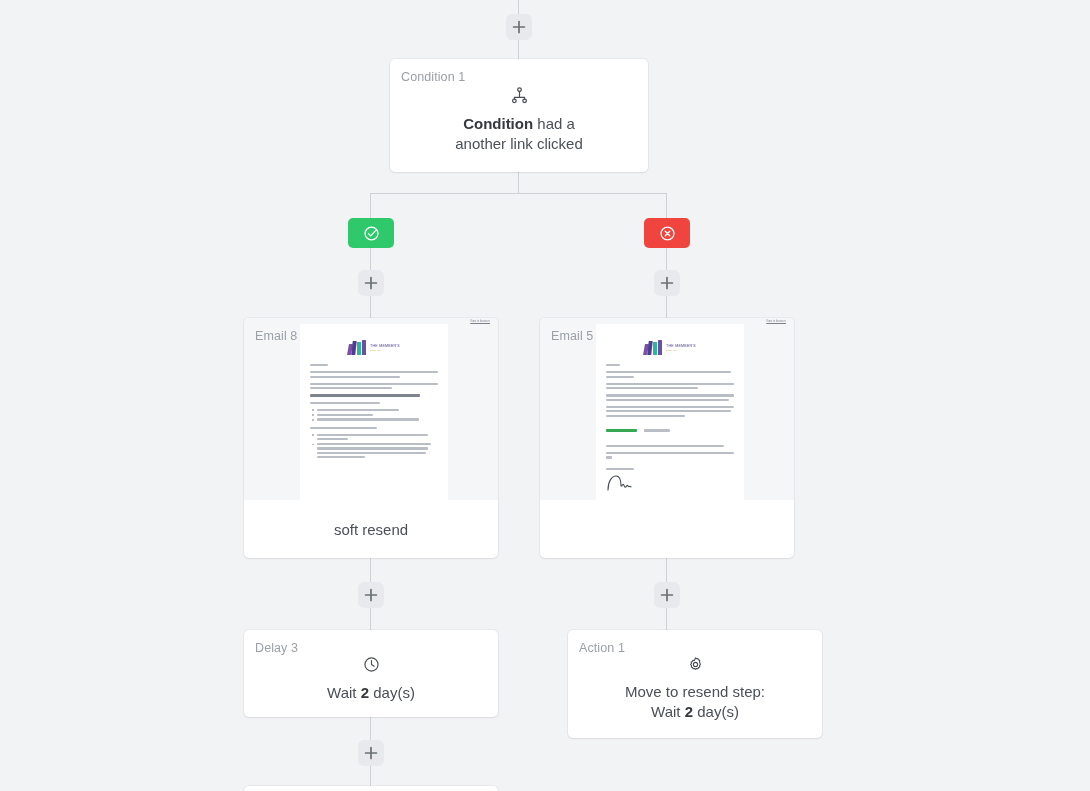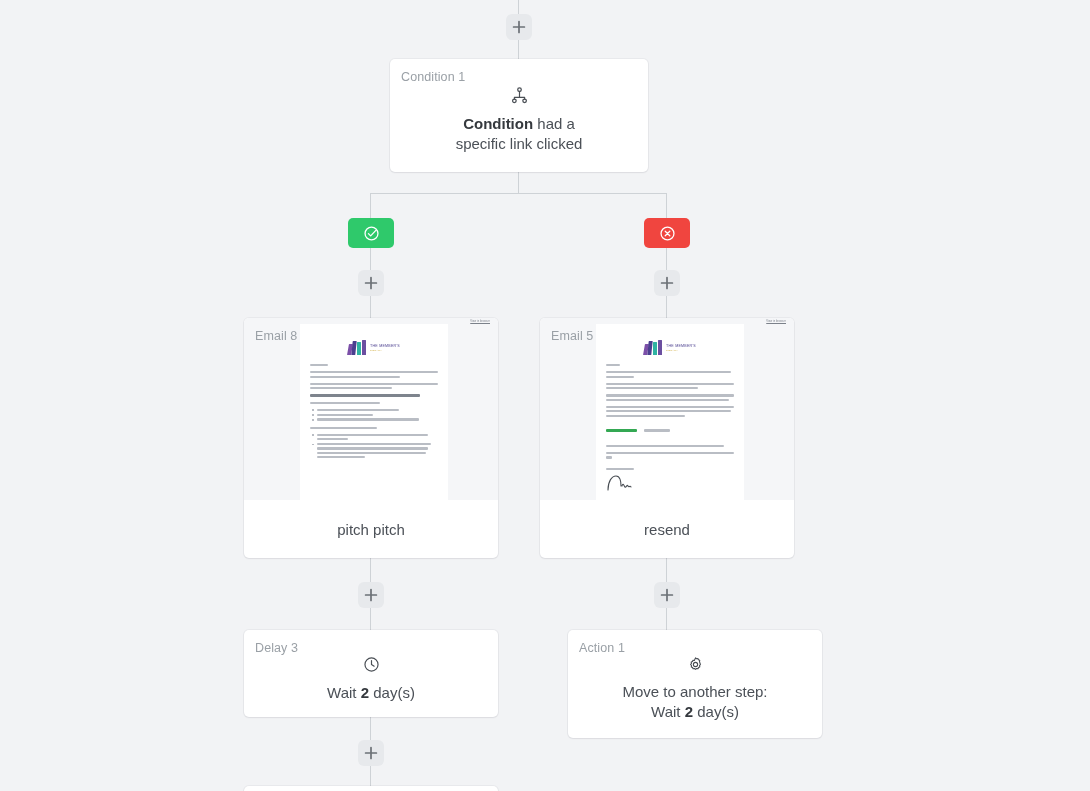--- a/index.html
+++ b/index.html
@@ -291,21 +291,21 @@
     <div class="card-icon">
       <svg width="17" height="17" viewBox="0 0 20 20" aria-hidden="true">
         <circle cx="10" cy="3.2" r="2.1" fill="none" stroke="#4a4f55" stroke-width="1.5"></circle>
         <circle cx="4" cy="16.3" r="2.1" fill="none" stroke="#4a4f55" stroke-width="1.5"></circle>
         <circle cx="16" cy="16.3" r="2.1" fill="none" stroke="#4a4f55" stroke-width="1.5"></circle>
         <path d="M10 5.4v3.1M4 14.2v-2.1h12v2.1M10 8.5v3.6" fill="none" stroke="#4a4f55" stroke-width="1.4" stroke-linecap="round" stroke-linejoin="round"></path>
       </svg>
     </div>
     <div class="card-text">
       <span><b>Condition</b><span> had a</span></span><br>
-      <span>specific link clicked</span>
+      <span>another link clicked</span>
     </div>
   </div>
 
   <div class="branch-btn" style="left:348px; top:218px; background:#2fc96b;">
     <svg width="17" height="17" viewBox="0 0 20 20" aria-hidden="true">
       <circle cx="10" cy="10" r="7.6" fill="none" stroke="#ffffff" stroke-width="1.5"></circle>
       <path d="M6.4 10.2l2.6 2.6 6.1-6.5" fill="none" stroke="#ffffff" stroke-width="1.5" stroke-linecap="round" stroke-linejoin="round"></path>
     </svg>
   </div>
   <div class="branch-btn" style="left:644px; top:218px; background:#f0453f;">
@@ -371,21 +371,21 @@
             <div class="ebul">
               <div class="eline" style="width:94%"></div>
               <div class="eline" style="width:92%"></div>
               <div class="eline" style="width:90%"></div>
               <div class="eline" style="width:40%"></div>
             </div>
           </div>
         </div>
       </div>
     </div>
-    <div class="email-title">pitch pitch</div>
+    <div class="email-title">soft resend</div>
     <div class="card-label">Email 8</div>
   </div>
 
   <div class="email-card" id="email4-card">
     <div class="email-preview">
       <div class="view-browser">View in browser</div>
       <div class="email-sheet">
         <div class="logo-row">
           <div class="logo-mark">
             <i class="lb1"></i>
@@ -436,21 +436,20 @@
           <div class="sig">
             <svg width="40" height="16" viewBox="0 0 40 16" aria-hidden="true">
               <path d="M2 15 C2 6, 6 1, 10 1 C14 1, 15 6, 15 11
                        M16 11 C17 7, 18 11, 19 12 C20 13, 21 9, 22 11
                        C23 13, 24 10, 25 12" fill="none" stroke="#4a4f55" stroke-width="1.1" stroke-linecap="round" stroke-linejoin="round"></path>
             </svg>
           </div>
         </div>
       </div>
     </div>
-    <div class="email-title">resend</div>
     <div class="card-label">Email 5</div>
   </div>
 
   <div class="card" id="delay-card">
     <div class="card-label">Delay 3</div>
     <div class="card-icon">
       <svg width="17" height="17" viewBox="0 0 20 20" aria-hidden="true">
         <circle cx="10" cy="10" r="7.7" fill="none" stroke="#4a4f55" stroke-width="1.4"></circle>
         <path d="M10 5.4V10l3.1 2" fill="none" stroke="#4a4f55" stroke-width="1.4" stroke-linecap="round" stroke-linejoin="round"></path>
       </svg>
@@ -462,20 +461,20 @@
 
   <div class="card" id="action-card">
     <div class="card-label">Action 1</div>
     <div class="card-icon">
       <svg width="17" height="17" viewBox="0 0 20 20" aria-hidden="true">
         <path d="M10 2.2l1.25 1.05 1.6-.3.62 1.5 1.5.62-.3 1.6L15.8 10l-1.05 1.25.3 1.6-1.5.62-.62 1.5-1.6-.3L10 15.8l-1.25-1.05-1.6.3-.62-1.5-1.5-.62.3-1.6L4.2 10l1.05-1.25-.3-1.6 1.5-.62.62-1.5 1.6.3z" fill="none" stroke="#4a4f55" stroke-width="1.3" stroke-linejoin="round"></path>
         <circle cx="10" cy="10" r="2.5" fill="none" stroke="#4a4f55" stroke-width="1.3"></circle>
       </svg>
     </div>
     <div class="card-text">
-      <span>Move to another step:</span><br>
+      <span>Move to resend step:</span><br>
       <span>Wait </span><b>2</b><span> day(s)</span>
     </div>
   </div>
 
   <div class="card" id="bottom-card"></div>
 
 </div>
 
 </body></html>

